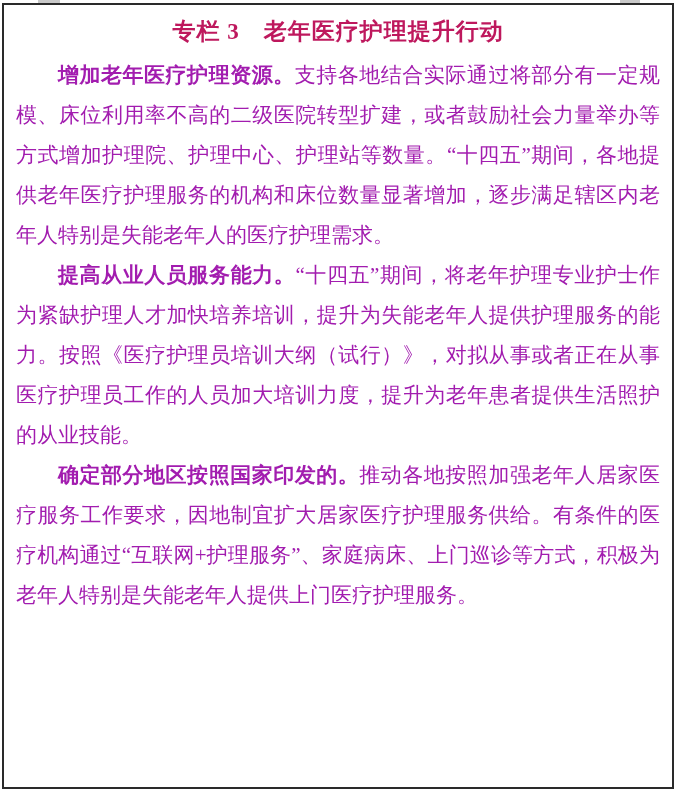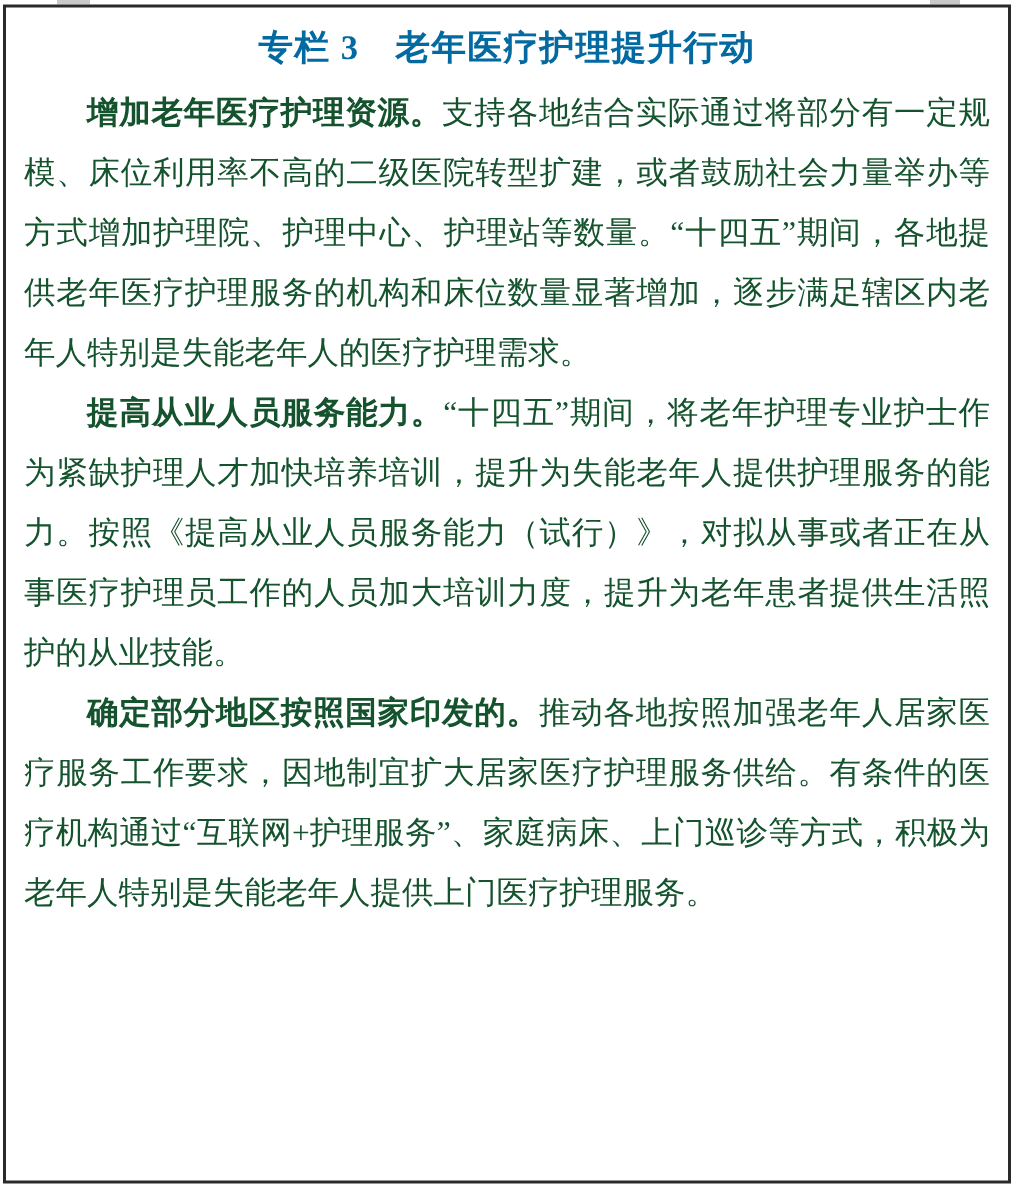--- a/index.html
+++ b/index.html
@@ -35,31 +35,31 @@
     background: #ffffff;
     box-sizing: border-box;
     padding: 4px 12px 4px 12px;
     overflow: hidden;
   }
   .panel-title {
     text-align: center;
     font-weight: bold;
     font-size: 23px;
     line-height: 46px;
-    color: #0369a1;
+    color: #be185d;
     letter-spacing: 1px;
     white-space: pre;
   }
   .para {
     margin: 0;
     text-indent: 2em;
     text-align: justify;
     font-size: 21px;
     line-height: 40px;
-    color: #14532d;
+    color: #a21caf;
   }
   .para .lead {
     font-weight: bold;
   }
 </style>
 </head>
 <body>
 
 <div class="page">
 
@@ -69,21 +69,21 @@
   <div class="panel">
 
     <div class="panel-title">专栏 3　老年医疗护理提升行动</div>
 
     <p class="para">
       <span class="lead">增加老年医疗护理资源。</span><span>支持各地结合实际通过将部分有一定规模、床位利用率不高的二级医院转型扩建，或者鼓励社会力量举办等方式增加护理院、护理中心、护理站等数量。“十四五”期间，各地提供老年医疗护理服务的机构和床位数量显著增加，逐步满足辖区内老年人特别是失能老年人的医疗护理需求。</span>
     </p>
 
 
     <p class="para">
-      <span class="lead">提高从业人员服务能力。</span><span>“十四五”期间，将老年护理专业护士作为紧缺护理人才加快培养培训，提升为失能老年人提供护理服务的能力。按照《提高从业人员服务能力（试行）》，对拟从事或者正在从事医疗护理员工作的人员加大培训力度，提升为老年患者提供生活照护的从业技能。</span>
+      <span class="lead">提高从业人员服务能力。</span><span>“十四五”期间，将老年护理专业护士作为紧缺护理人才加快培养培训，提升为失能老年人提供护理服务的能力。按照《医疗护理员培训大纲（试行）》，对拟从事或者正在从事医疗护理员工作的人员加大培训力度，提升为老年患者提供生活照护的从业技能。</span>
     </p>
 
     <p class="para">
       <span class="lead">确定部分地区按照国家印发的。</span><span>推动各地按照加强老年人居家医疗服务工作要求，因地制宜扩大居家医疗护理服务供给。有条件的医疗机构通过“互联网+护理服务”、家庭病床、上门巡诊等方式，积极为老年人特别是失能老年人提供上门医疗护理服务。</span>
     </p>
 
   </div>
 </div>
 
 </body></html>

